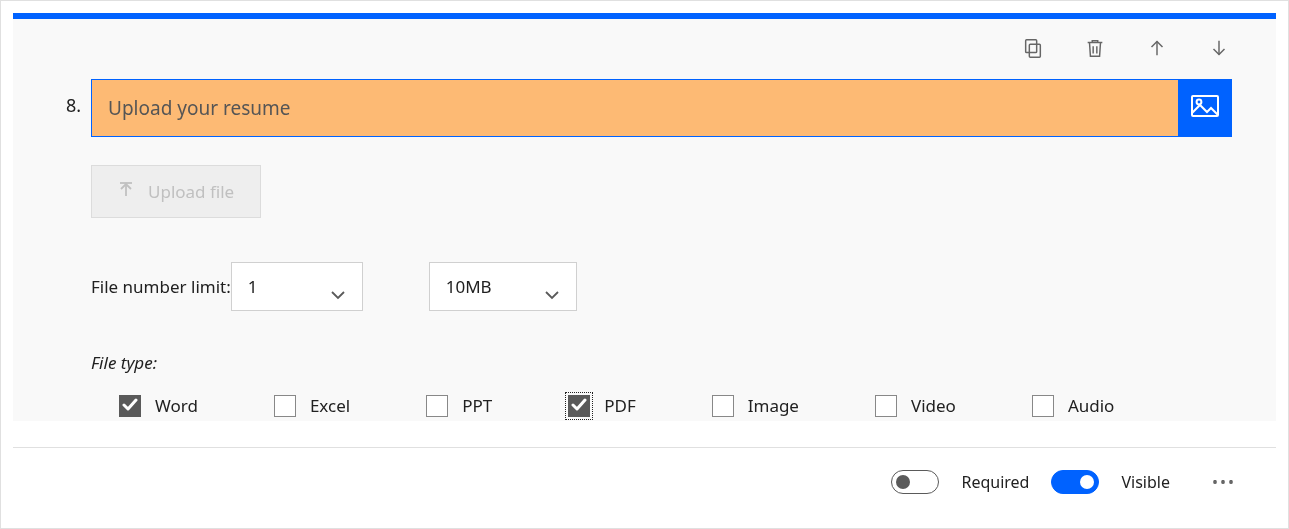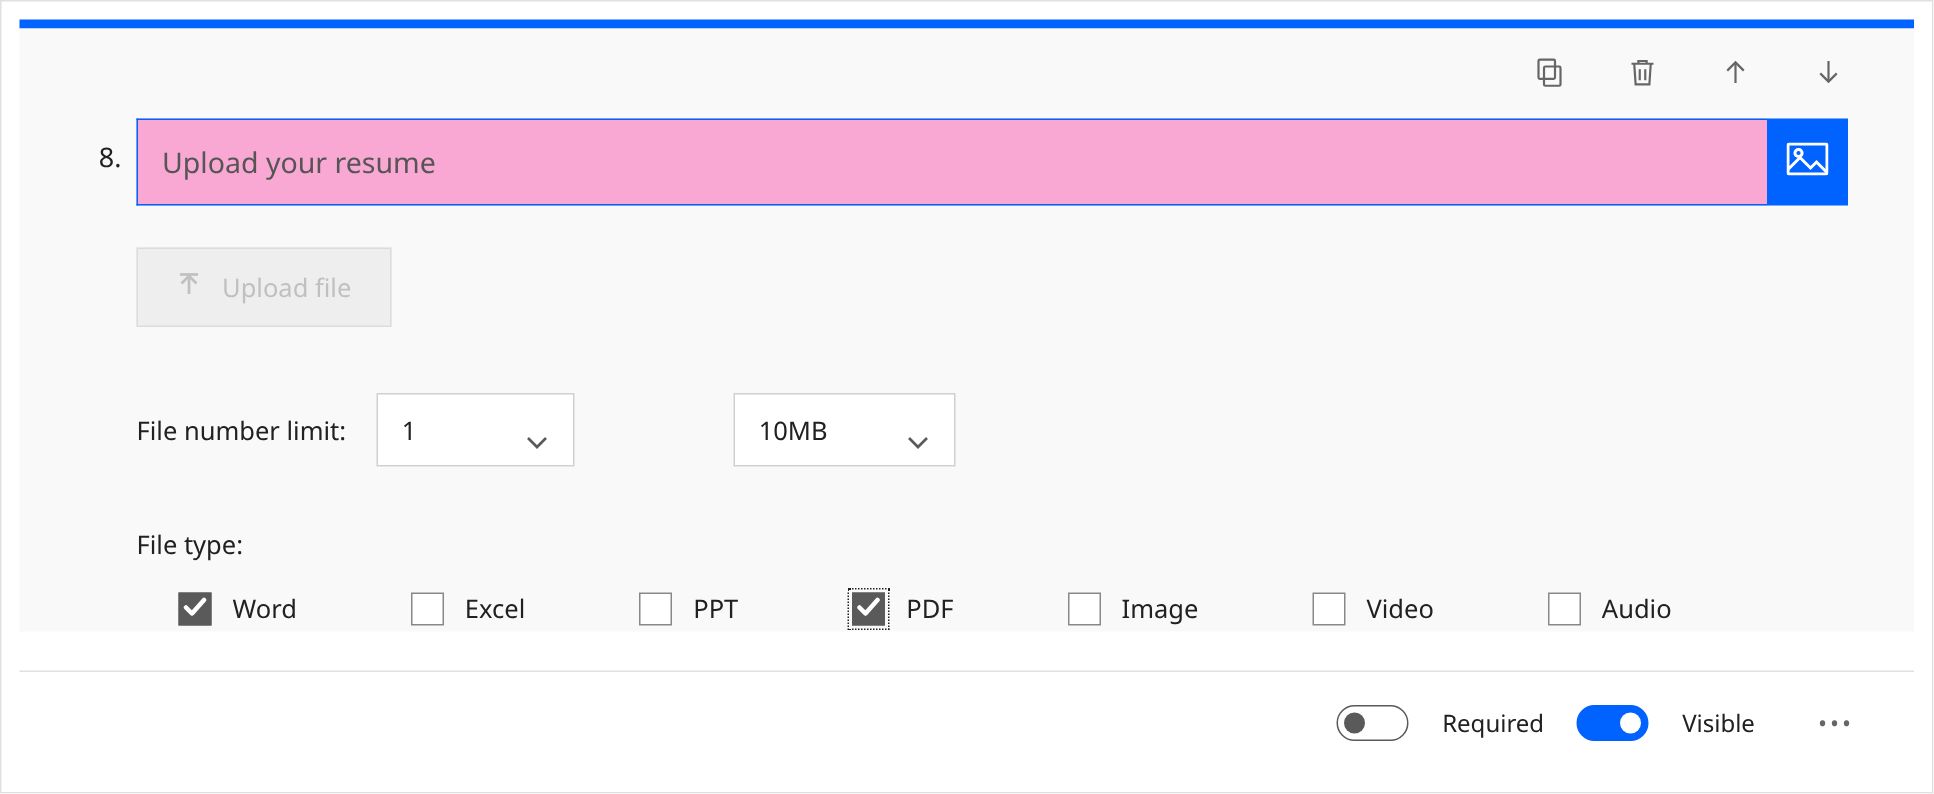--- a/index.html
+++ b/index.html
@@ -64,21 +64,21 @@
   }
   .qnum {
     width: 78px;
     text-align: right;
     padding-right: 10px;
     padding-top: 14px;
     font-size: 18px;
   }
   .qinput {
     flex: 1;
-    background: #f9a8d4;
+    background: #fdba74;
     border: 1px solid var(--blue);
     border-right: none;
     padding: 14px 14px;
     font-size: 19px;
     color: #555555;
   }
   .qinput input {
     border: none;
     outline: none;
     width: 100%;
@@ -113,21 +113,21 @@
     color: #c0c0c0;
     font-size: 17px;
     cursor: default;
   }
   .upload-btn svg { width: 16px; height: 16px; }
   .upload-btn svg * { stroke: #c0c0c0; fill: none; stroke-width: 1.8; }
 
   .limits-row {
     display: flex;
     align-items: center;
-    gap: 20px;
+    gap: 0;
     margin-top: 44px;
     font-size: 17px;
     color: var(--text);
   }
   .select {
     display: inline-flex;
     align-items: center;
     justify-content: space-between;
     background: #ffffff;
     border: 1px solid #d0d0d0;
@@ -138,20 +138,21 @@
   }
   .select.wide { width: 148px; }
   .select .chev { width: 16px; height: 10px; }
   .select .chev svg { width: 100%; height: 100%; }
   .select .chev svg * { stroke: #5a5a5a; fill: none; stroke-width: 1.8; }
   .limits-gap { width: 66px; }
 
   .filetype-label {
     margin-top: 40px;
     font-size: 17px;
+    font-style: italic;
   }
   .filetype-row {
     display: flex;
     align-items: center;
     gap: 48px;
     margin-top: 20px;
   }
   .check {
     display: inline-flex;
     align-items: center;

